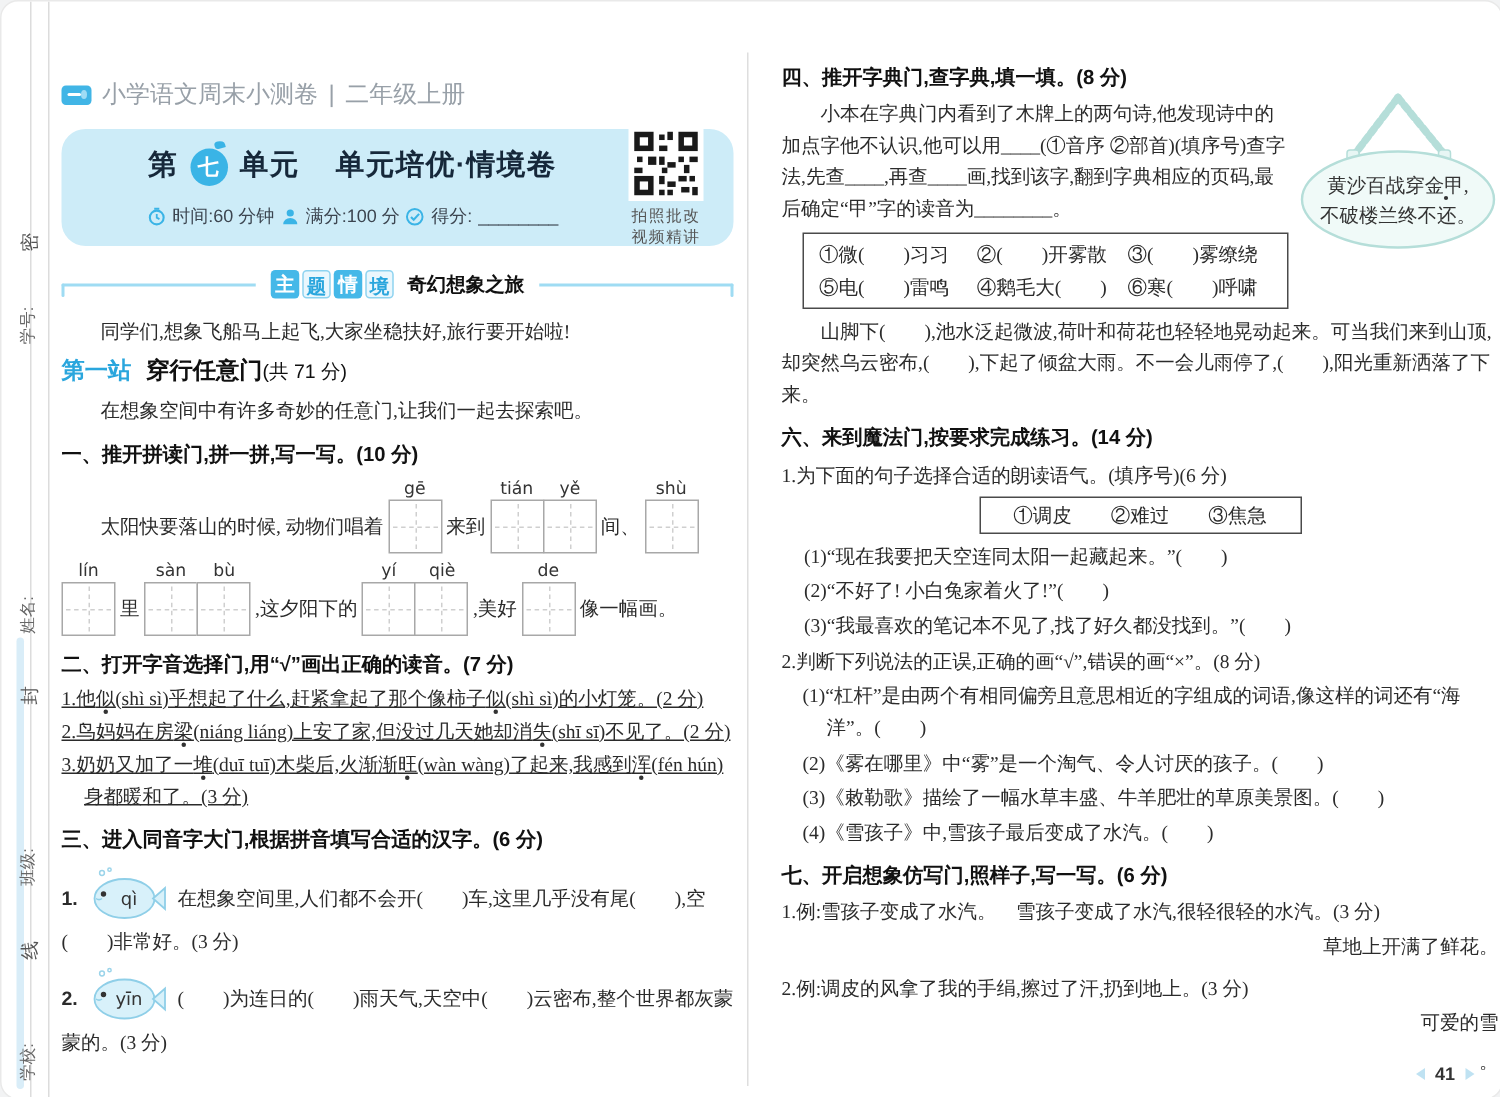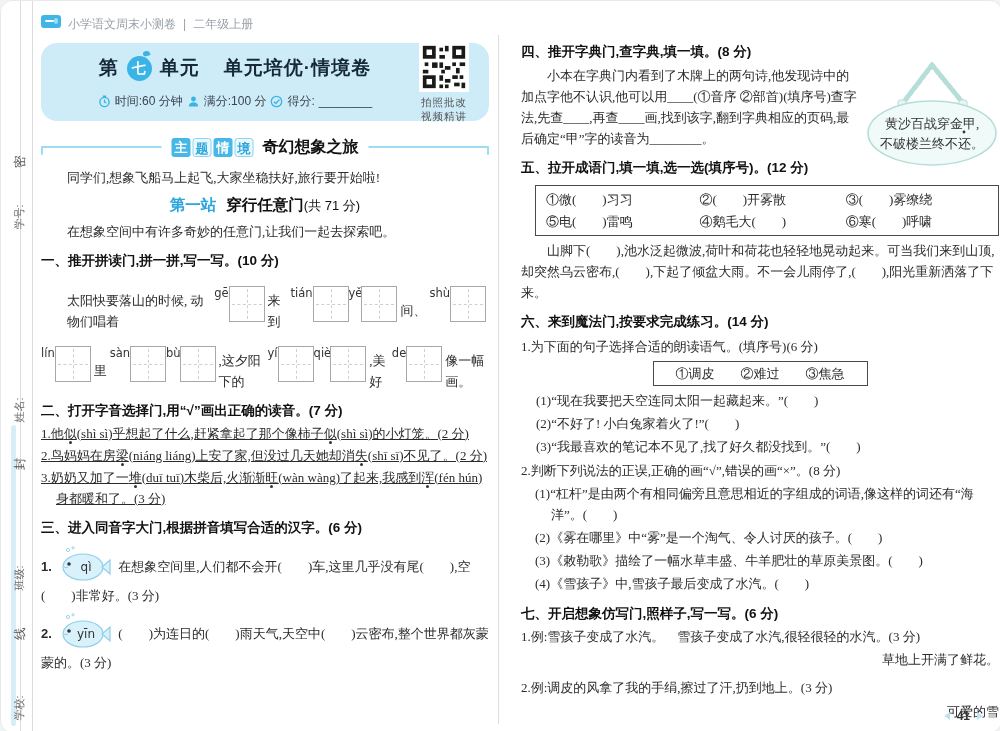--- a/index.html
+++ b/index.html
@@ -17,21 +17,21 @@
              font-family:"Liberation Sans",sans-serif;font-size:11px;color:#666;white-space:nowrap;}
   .seal-big{font-size:12.5px;color:#555;letter-spacing:1px;}
 
   .divider{position:absolute;left:497px;top:34px;bottom:8px;width:1px;background:#dedede;}
 
   
   .col-left{position:absolute;left:40px;top:14px;width:448px;}
   .col-right{position:absolute;left:520px;top:40px;width:478px;}
 
   
-  .brand{display:flex;align-items:flex-start;gap:7px;font-size:12px;color:#98a0a8;}
+  .brand{display:flex;align-items:center;gap:7px;font-size:16px;color:#98a0a8;margin-top:36px;}
   .brand-logo{width:20px;height:13px;background:#41b5e6;border-radius:3px;position:relative;flex:0 0 auto;}
   .brand-logo::after{content:"";position:absolute;left:4px;top:5px;width:9px;height:2px;background:#fff;border-radius:1px;}
   .brand-logo::before{content:"";position:absolute;right:3px;top:3px;width:4px;height:6px;border-radius:50%;background:#9fdcf5;}
 
   
   .hcard{margin-top:9px;background:#cdecf8;border-radius:16px;display:flex;align-items:center;
          padding:10px 12px 10px 18px;height:78px;box-sizing:border-box;}
   .hcard-main{flex:1;display:flex;flex-direction:column;align-items:center;gap:8px;}
   .htitle{display:flex;align-items:center;gap:8px;font-weight:bold;font-size:19px;color:#16283a;letter-spacing:1px;}
   .unit-badge{display:inline-block;width:25px;height:25px;border-radius:50%;background:#3ab4e6;color:#fff;
@@ -50,35 +50,35 @@
   .theme{position:relative;height:28px;margin:12px 0 2px 0;}
   .theme-line{position:absolute;left:0;right:0;top:13px;height:2px;background:#9fdcf3;border-radius:2px;}
   .theme-line::before,.theme-line::after{content:"";position:absolute;top:0;width:2px;height:9px;background:#9fdcf3;border-radius:2px;}
   .theme-line::before{left:0;} .theme-line::after{right:0;}
   .theme-label{position:absolute;left:50%;top:0;transform:translateX(-50%);display:flex;align-items:center;
                background:#fff;padding:0 10px;height:28px;}
   .tile{width:19px;height:19px;line-height:19px;text-align:center;font-size:13px;font-weight:bold;
         font-family:"Liberation Sans",sans-serif;margin-right:2px;border-radius:3px;}
   .tile.solid{background:#45b8e8;color:#fff;}
   .tile.hollow{background:#eaf7fd;color:#2aa6dd;border:1px solid #8ed3f0;box-sizing:border-box;}
-  .theme-title{font-weight:bold;font-size:16px;color:#111;margin-left:7px;font-family:"Liberation Sans",sans-serif;}
+  .theme-title{font-weight:bold;font-size:13px;color:#111;margin-left:7px;font-family:"Liberation Sans",sans-serif;}
 
   .intro{text-indent:2em;margin-top:6px;}
-  .station{text-align:center;margin-top:4px;font-family:"Liberation Sans",sans-serif;}
+  .station{margin-top:4px;font-family:"Liberation Sans",sans-serif;}
   .station .st-label{color:#2aa6dd;font-weight:bold;font-size:15.5px;margin-right:10px;}
   .station .st-name{font-weight:bold;font-size:15.5px;color:#101010;}
   .station .st-score{font-size:13px;color:#101010;}
   .intro2{text-indent:2em;margin-top:3px;}
 
   .sec-h{font-family:"Liberation Sans",sans-serif;font-weight:bold;font-size:13.5px;color:#111;margin-top:8px;}
 
   
   .prow{display:flex;align-items:center;margin-top:4px;}
   .prow .txt{padding-top:14px;}
-  .pb{display:inline-flex;flex-direction:row;margin:0 3px;flex:0 0 auto;}
+  .pb{display:inline-flex;flex-direction:column;align-items:center;margin:0 3px;flex:0 0 auto;}
   .pbg{display:inline-flex;margin:0 3px;flex:0 0 auto;}
   .pbg .pb{margin:0;}
   .pbg .pb + .pb .cell{margin-left:-1px;}
   .py{font-size:11.5px;color:#333;height:15px;line-height:15px;}
   .cell{width:36px;height:36px;border:1px solid #a8a8a8;position:relative;box-sizing:border-box;background:#fff;}
   .cell::before{content:"";position:absolute;left:2px;right:2px;top:50%;border-top:1px dashed #cfcfcf;}
   .cell::after{content:"";position:absolute;top:2px;bottom:2px;left:50%;border-left:1px dashed #cfcfcf;}
   .indent2{width:2em;flex:0 0 auto;}
 
   .qitem{padding-left:15px;text-indent:-15px;margin-top:1px;text-decoration:underline;}
@@ -342,21 +342,20 @@
           <rect x="94" y="39" width="8" height="8" rx="2" fill="#e7f6f4" stroke="#b5ded9"></rect>
           <ellipse cx="67" cy="72" rx="64" ry="32" fill="#f0faf8" stroke="#b5ded9" stroke-width="1.6"></ellipse>
           <text x="67" y="67" text-anchor="middle" font-size="13" fill="#333" font-family="Liberation Serif, serif">黄沙百战穿金甲,</text>
           <circle cx="99" cy="71" r="1.4" fill="#333"></circle>
           <text x="67" y="87" text-anchor="middle" font-size="13" fill="#333" font-family="Liberation Serif, serif">不破楼兰终不还。</text>
         </svg>
       </div>
       <p class="s4body">小本在字典门内看到了木牌上的两句诗,他发现诗中的加点字他不认识,他可以用____(①音序 ②部首)(填序号)查字法,先查____,再查____画,找到该字,翻到字典相应的页码,最后确定“甲”字的读音为________。</p>
     </div>
 
-    <div class="sec-h">五、拉开成语门,填一填,选一选(填序号)。(12 分)</div>
     <div class="idiom-box">
       <span>①微(　　)习习</span>
       <span>②(　　)开雾散</span>
       <span>③(　　)雾缭绕</span>
       <span>⑤电(　　)雷鸣</span>
       <span>④鹅毛大(　　)</span>
       <span>⑥寒(　　)呼啸</span>
     </div>
     <div class="para">山脚下(　　),池水泛起微波,荷叶和荷花也轻轻地晃动起来。可当我们来到山顶,却突然乌云密布,(　　),下起了倾盆大雨。不一会儿雨停了,(　　),阳光重新洒落了下来。</div>
 

